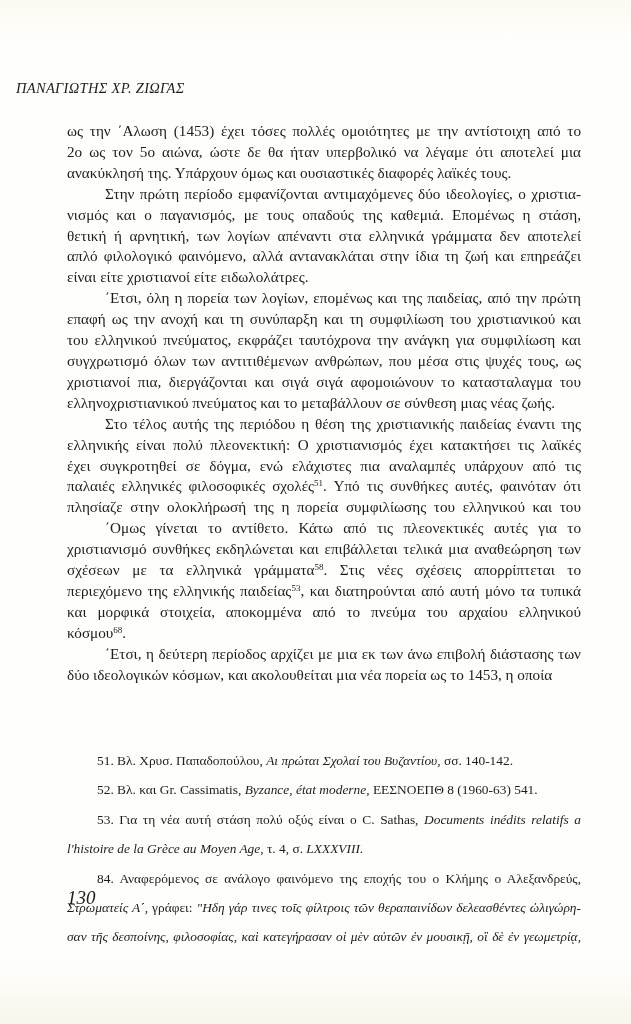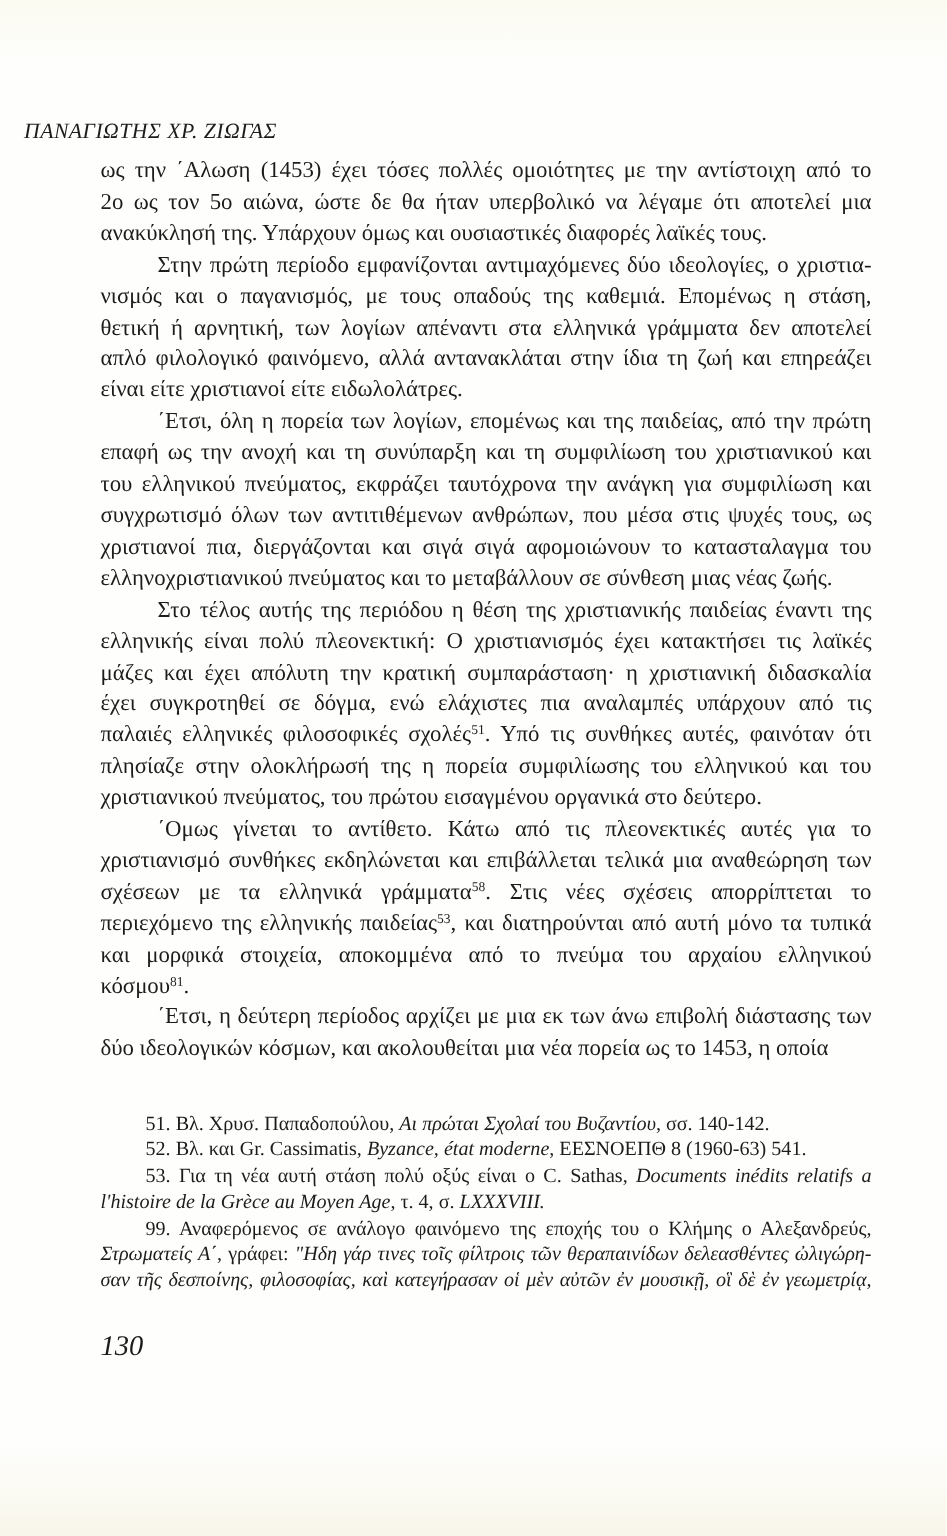--- a/index.html
+++ b/index.html
@@ -14,36 +14,36 @@
     position: absolute; left: 0; top: 0; width: 631px; height: 1024px;
     background: linear-gradient(180deg, #fbfaf0 0px, #fefefc 40px, #fefefd 960px, #f8f6ea 1024px);
   }
   .running-head {
     position: absolute; top: 80px; left: 16px; width: 631px;
     text-align: left; font-style: italic;
     font-family: "Liberation Serif", serif;
     font-size: 14.5px; letter-spacing: 0.3px;
   }
   .body {
-    position: absolute; top: 104px; left: 67px; width: 514px;
+    position: absolute; top: 121px; left: 67px; width: 514px;
     font-family: "Liberation Serif", serif;
     font-size: 15.2px; line-height: 20.9px;
     text-align: justify;
   }
   .body p { margin: 0; text-indent: 0; }
   .body .line { display: block; text-align: justify; text-align-last: justify; white-space: nowrap; overflow: visible; }
   .body .line.last { text-align-last: left; }
   sup { font-size: 9px; line-height: 0; vertical-align: 5px; }
   .notes {
     position: absolute; top: 740px; left: 67px; width: 514px;
     font-family: "Liberation Serif", serif;
     font-size: 13.4px; line-height: 17.4px;
   }
   .note { margin: 0; }
-  .note .line { display: block; white-space: nowrap; text-align: justify; text-align-last: justify; }
+  .note .line { display: block; white-space: nowrap; text-align: justify; text-align-last: justify; margin-top: 12px; }
   .note .line.first { padding-left: 30px; }
   .note .line.last { text-align-last: left; }
   i, .it { font-style: italic; }
   .page-number {
     position: absolute; top: 887px; left: 67px;
     font-family: "Liberation Serif", serif; font-style: italic;
     font-size: 19px;
   }
 </style>
 </head>
@@ -68,50 +68,48 @@
         <span class="line" style="padding-left: 38px;">΄Ετσι, όλη η πορεία των λογίων, επομένως και της παιδείας, από την πρώτη</span>
         <span class="line">επαφή ως την ανοχή και τη συνύπαρξη και τη συμφιλίωση του χριστιανικού και</span>
         <span class="line">του ελληνικού πνεύματος, εκφράζει ταυτόχρονα την ανάγκη για συμφιλίωση και</span>
         <span class="line">συγχρωτισμό όλων των αντιτιθέμενων ανθρώπων, που μέσα στις ψυχές τους, ως</span>
         <span class="line">χριστιανοί πια, διεργάζονται και σιγά σιγά αφομοιώνουν το κατασταλαγμα του</span>
         <span class="line last">ελληνοχριστιανικού πνεύματος και το μεταβάλλουν σε σύνθεση μιας νέας ζωής.</span>
       </p>
       <p>
         <span class="line" style="padding-left: 38px;">Στο τέλος αυτής της περιόδου η θέση της χριστιανικής παιδείας έναντι της</span>
         <span class="line">ελληνικής είναι πολύ πλεονεκτική: Ο χριστιανισμός έχει κατακτήσει τις λαϊκές</span>
-        <span class="line">μάζες και έχει απόλυτη την κρατική συμπαράσταση· η χριστιανική διδασκαλία</span>
         <span class="line">έχει συγκροτηθεί σε δόγμα, ενώ ελάχιστες πια αναλαμπές υπάρχουν από τις</span>
         <span class="line">παλαιές ελληνικές φιλοσοφικές σχολές<sup>51</sup>. Υπό τις συνθήκες αυτές, φαινόταν ότι</span>
         <span class="line">πλησίαζε στην ολοκλήρωσή της η πορεία συμφιλίωσης του ελληνικού και του</span>
-        <span class="line last">χριστιανικού πνεύματος, του πρώτου εισαγμένου οργανικά στο δεύτερο.</span>
       </p>
       <p>
         <span class="line" style="padding-left: 38px;">΄Ομως γίνεται το αντίθετο. Κάτω από τις πλεονεκτικές αυτές για το</span>
         <span class="line">χριστιανισμό συνθήκες εκδηλώνεται και επιβάλλεται τελικά μια αναθεώρηση των</span>
         <span class="line">σχέσεων με τα ελληνικά γράμματα<sup>58</sup>. Στις νέες σχέσεις απορρίπτεται το</span>
         <span class="line">περιεχόμενο της ελληνικής παιδείας<sup>53</sup>, και διατηρούνται από αυτή μόνο τα τυπικά</span>
         <span class="line">και μορφικά στοιχεία, αποκομμένα από το πνεύμα του αρχαίου ελληνικού</span>
-        <span class="line last">κόσμου<sup>81</sup>.</span>
+        <span class="line last">κόσμου<sup>68</sup>.</span>
       </p>
       <p>
         <span class="line" style="padding-left: 38px;">΄Ετσι, η δεύτερη περίοδος αρχίζει με μια εκ των άνω επιβολή διάστασης των</span>
         <span class="line last">δύο ιδεολογικών κόσμων, και ακολουθείται μια νέα πορεία ως το 1453, η οποία</span>
       </p>
     </div>
   <div class="notes" id="notes">
       <div class="note">
         <span class="line first last"><span>51. Βλ. Χρυσ. Παπαδοπούλου, </span><i>Αι πρώται Σχολαί του Βυζαντίου</i><span>, σσ. 140-142.</span></span>
       </div>
       <div class="note">
         <span class="line first last"><span>52. Βλ. και Gr. Cassimatis, </span><i>Byzance, état moderne</i><span>, ΕΕΣΝΟΕΠΘ 8 (1960-63) 541.</span></span>
       </div>
       <div class="note">
         <span class="line first"><span>53. Για τη νέα αυτή στάση πολύ οξύς είναι ο C. Sathas, </span><i>Documents inédits relatifs a</i></span>
         <span class="line last"><i>l'histoire de la Grèce au Moyen Age</i><span>, τ. 4, σ. </span><i>LXXXVIII.</i></span>
       </div>
       <div class="note">
-        <span class="line first"><span>99. Αναφερόμενος σε ανάλογο φαινόμενο της εποχής του ο Κλήμης ο Αλεξανδρεύς,</span></span>
+        <span class="line first"><span>84. Αναφερόμενος σε ανάλογο φαινόμενο της εποχής του ο Κλήμης ο Αλεξανδρεύς,</span></span>
         <span class="line"><i>Στρωματείς Α΄</i><span>, γράφει: </span><i>"Ηδη γάρ τινες τοῖς φίλτροις τῶν θεραπαινίδων δελεασθέντες ὠλιγώρη-</i></span>
         <span class="line"><i>σαν τῆς δεσποίνης, φιλοσοφίας, καὶ κατεγήρασαν οἱ μὲν αὐτῶν ἐν μουσικῇ, οἳ δὲ ἐν γεωμετρίᾳ,</i></span>
       </div>
     </div>
   <div class="page-number">130</div>
 </div>
 
 </body></html>

